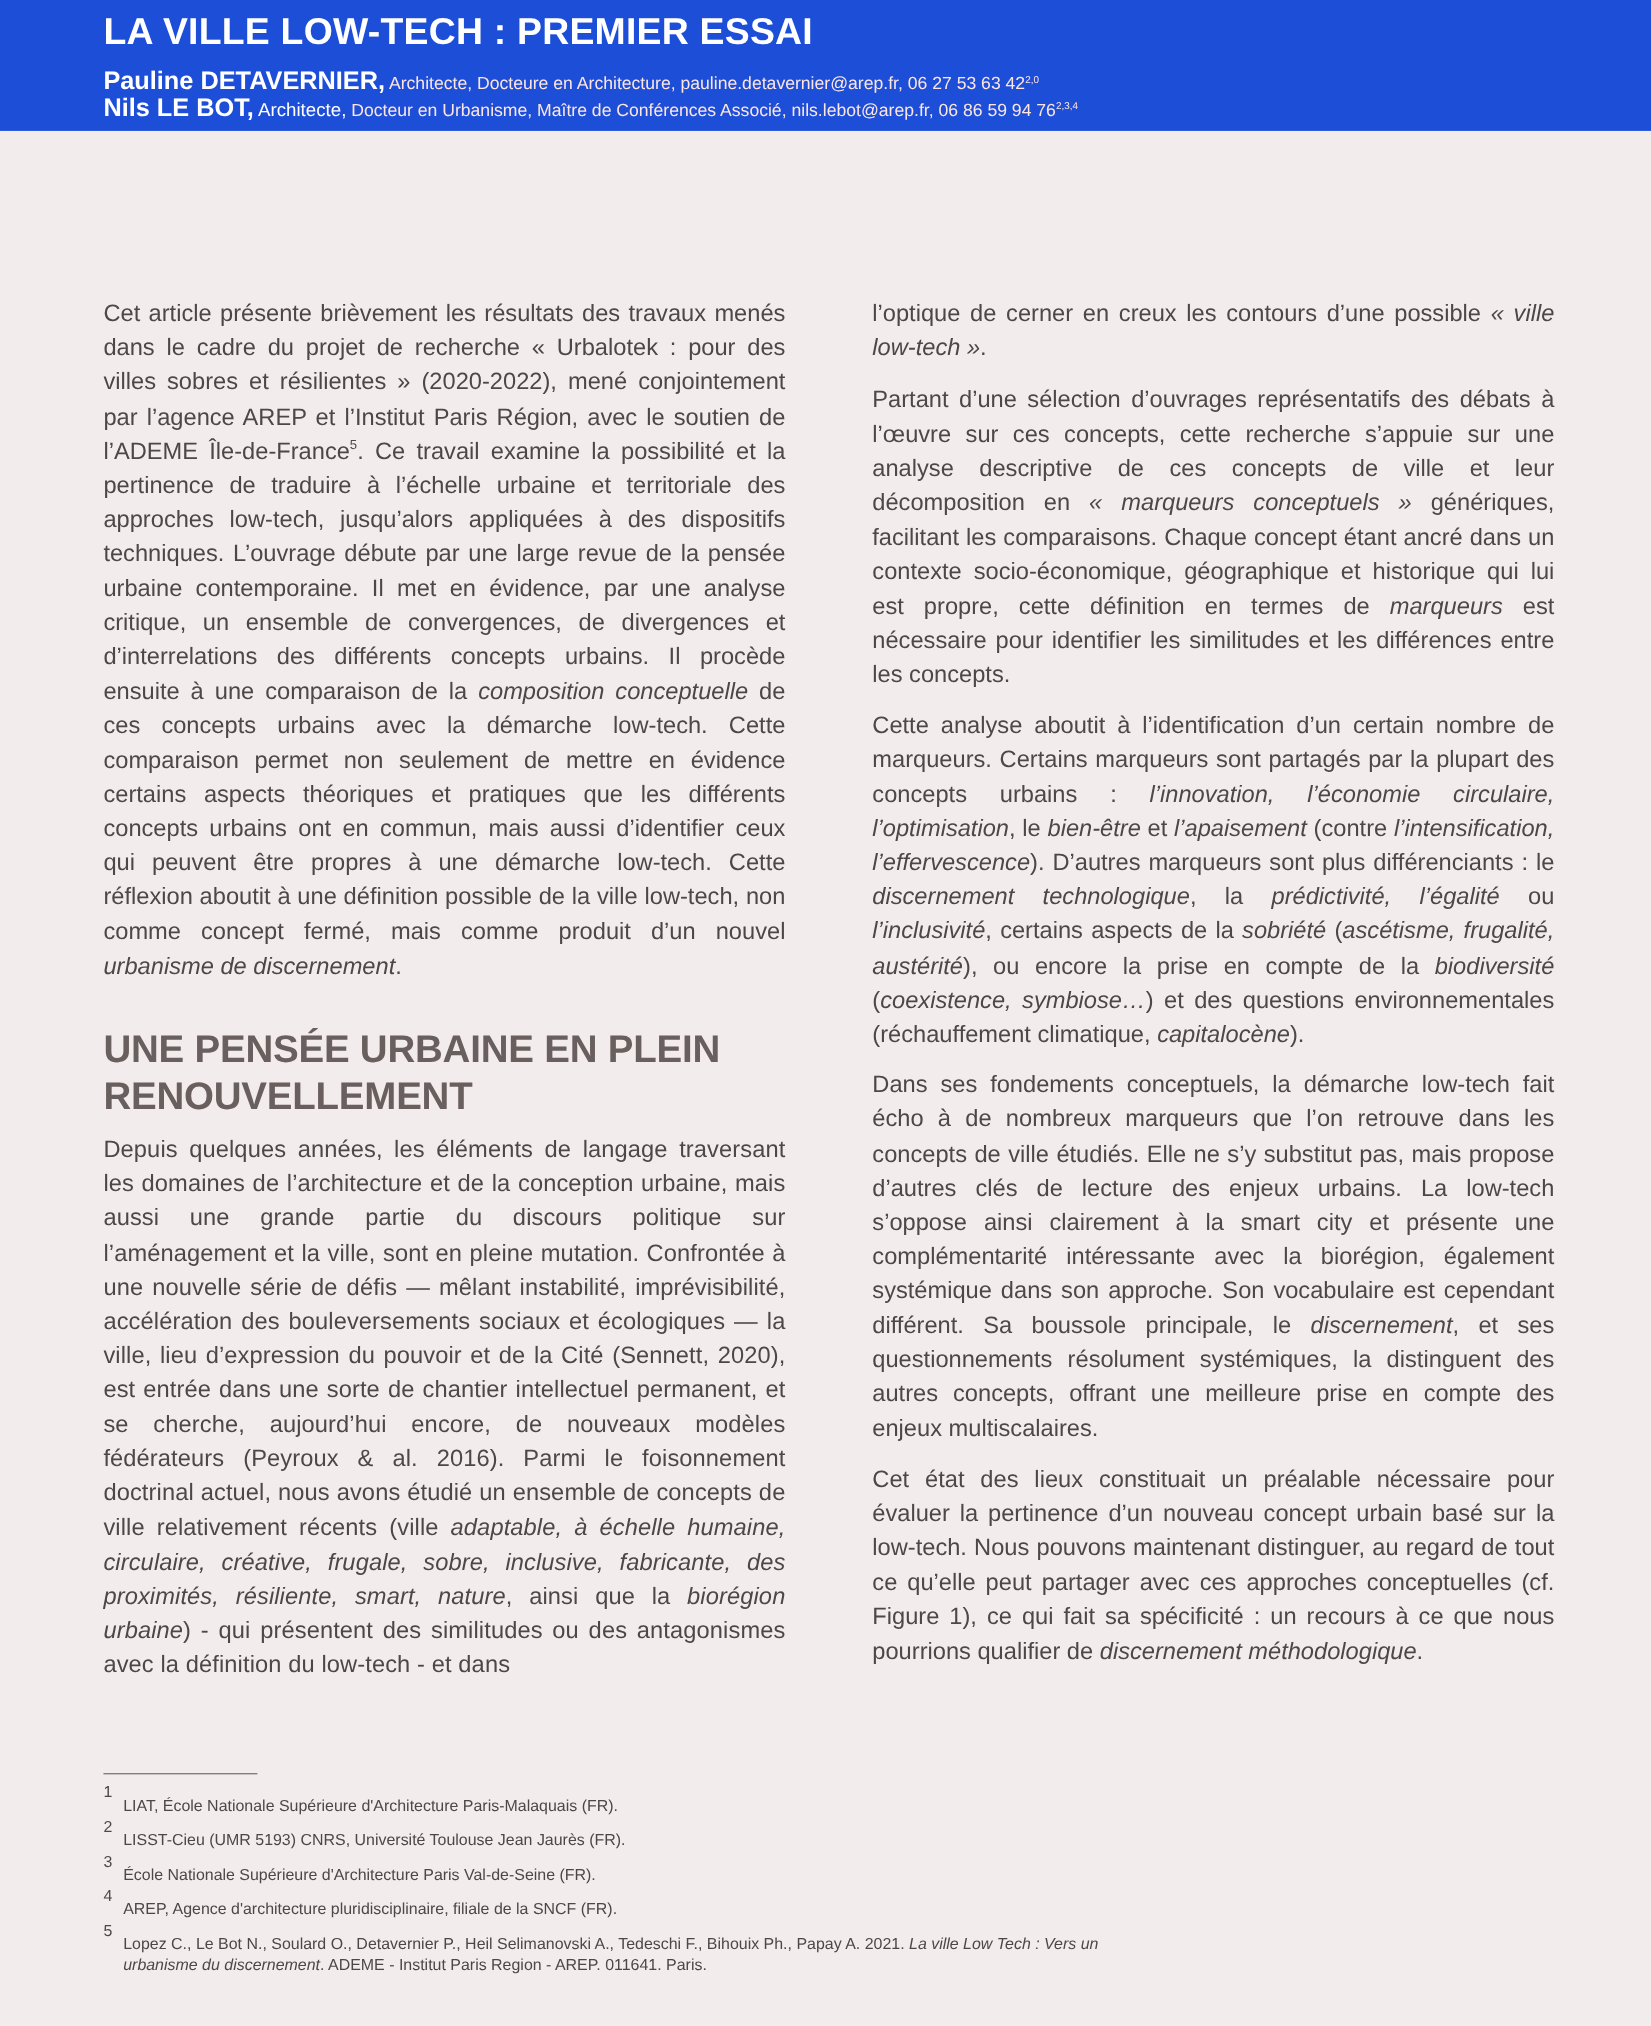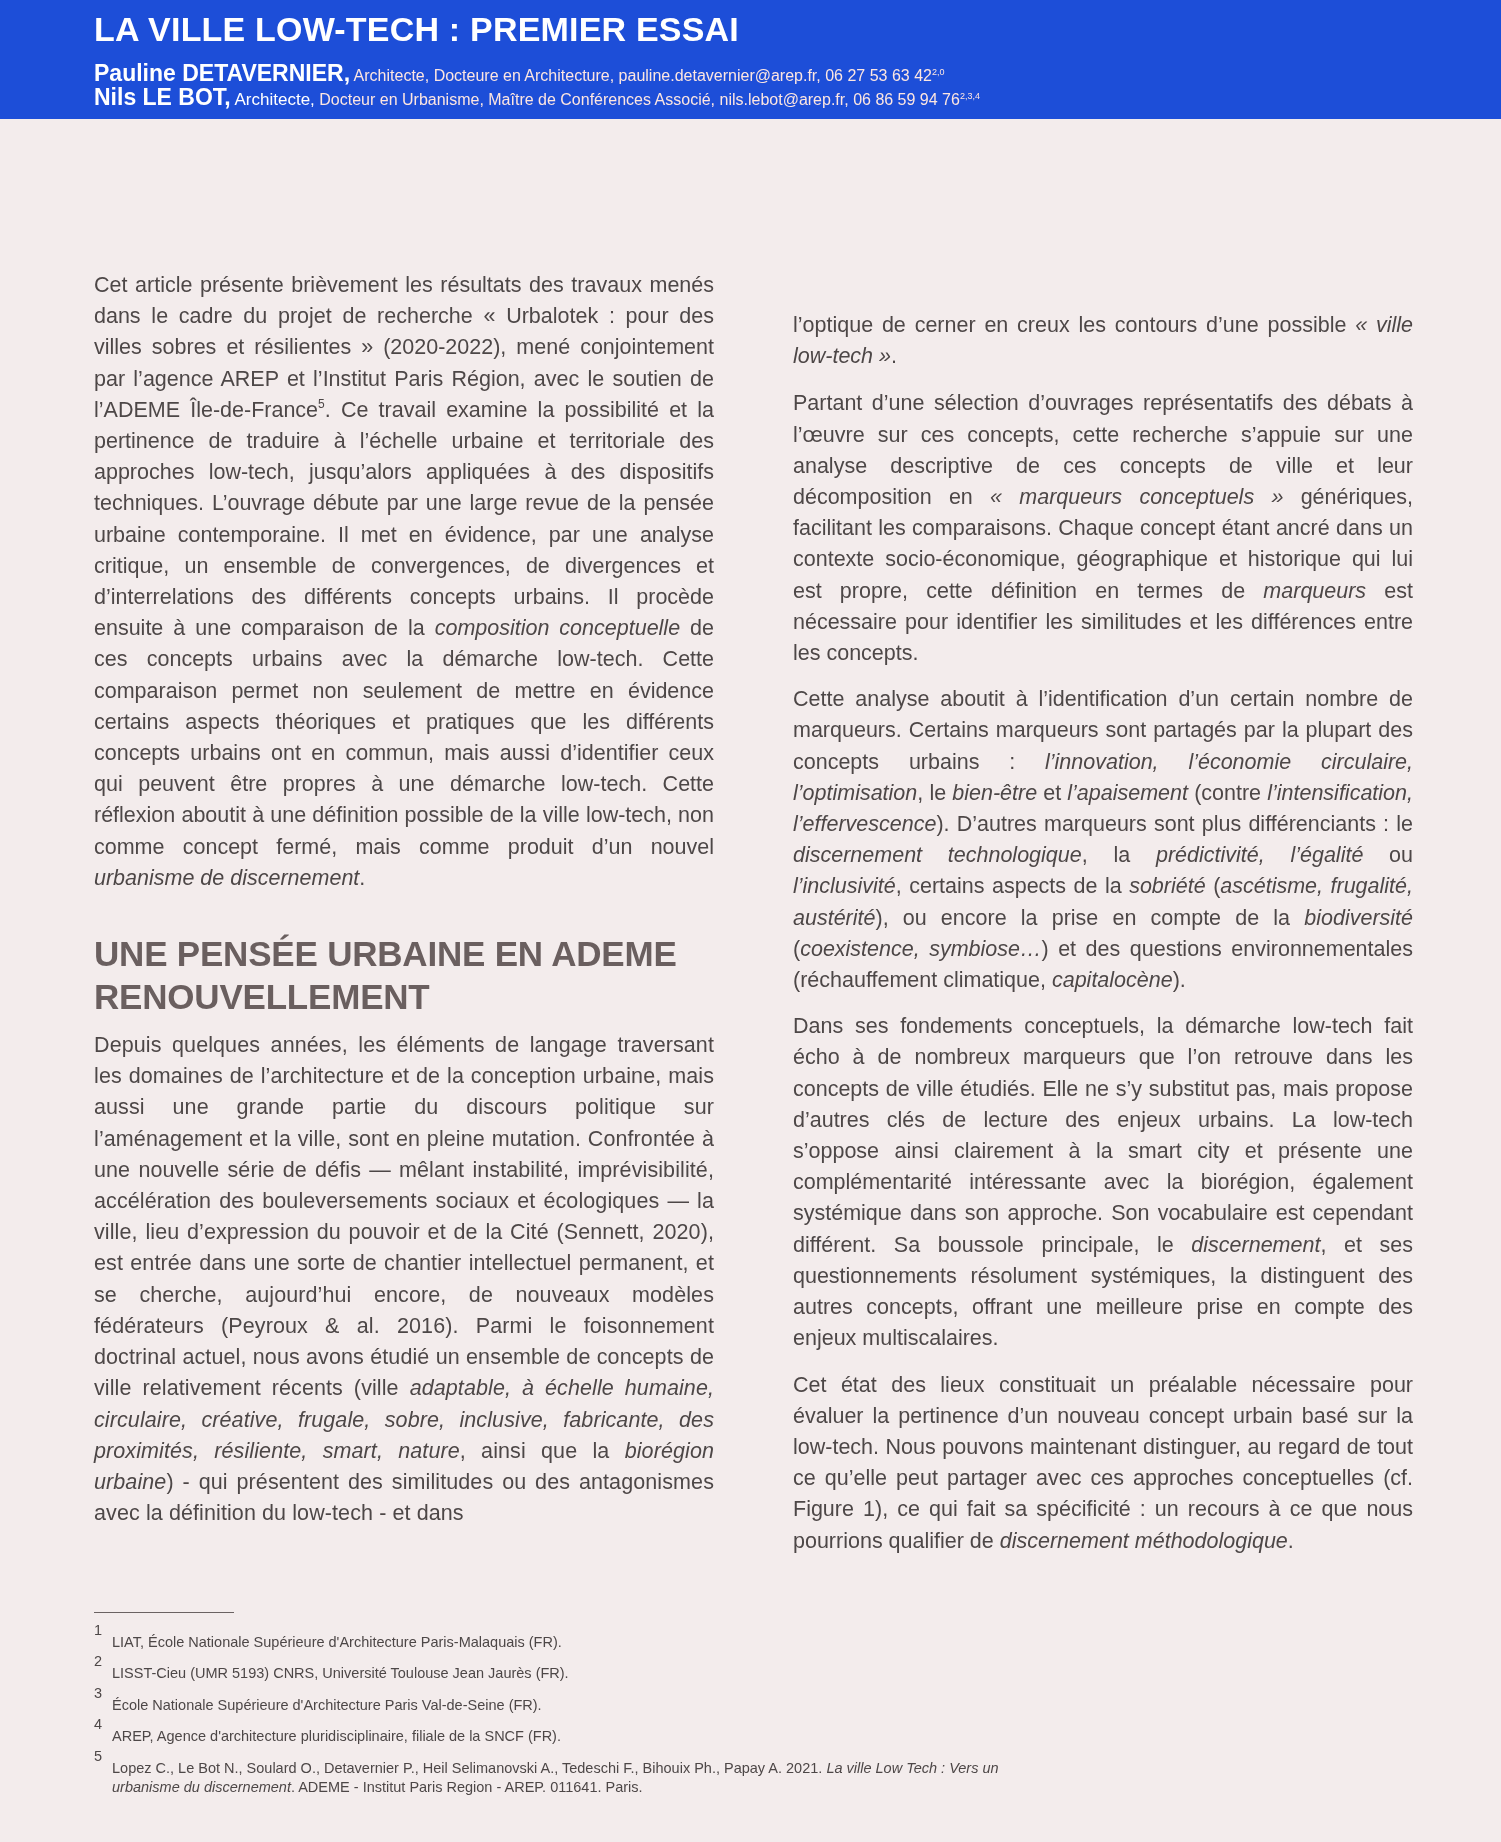--- a/index.html
+++ b/index.html
@@ -32,21 +32,21 @@
     .header .author sup { font-size: 9px; vertical-align: 6px; }
 
     .col {
       position: absolute; top: 270px; width: 620px;
       font-size: 21.5px; line-height: 31.2px; text-align: justify;
       color: #4d4747;
     }
     .col.left { left: 94px; }
     .col.right { left: 793px; }
     .col p { margin: 0 0 15px 0; hyphens: none; }
-    .col p.first-right { margin-bottom: 16px; margin-top: 40px; }
+    .col p.first-right { margin-bottom: 16px; }
     .col i { font-style: italic; }
     .col sup { font-size: 12px; vertical-align: 9px; line-height: 0; }
 
     .section-heading {
       margin: 38px 0 12px 0;
       font-size: 35px; line-height: 43px; font-weight: bold;
       color: #6a5f5f; text-align: left;
       letter-spacing: -0.2px;
     }
 
@@ -71,21 +71,21 @@
     <span class="name">Pauline DETAVERNIER,</span><span class="role"></span><span> Architecte, Docteure en Architecture, pauline.detavernier@arep.fr, 06 27 53 63 42</span><sup>2,0</sup>
   </div>
   <div class="author a2">
     <span class="name">Nils LE BOT,</span><span class="role"> Architecte,</span><span> Docteur en Urbanisme, Maître de Conférences Associé, nils.lebot@arep.fr, 06 86 59 94 76</span><sup>2,3,4</sup>
   </div>
 </div>
 
 <div class="col left">
   <p><span>Cet article présente brièvement les résultats des travaux menés dans le cadre du projet de recherche « Urbalotek : pour des villes sobres et résilientes » (2020-2022), mené conjointement par l’agence AREP et l’Institut Paris Région, avec le soutien de l’ADEME Île-de-France</span><sup>5</sup><span>. Ce travail examine la possibilité et la pertinence de traduire à l’échelle urbaine et territoriale des approches low-tech, jusqu’alors appliquées à des dispositifs techniques. L’ouvrage débute par une large revue de la pensée urbaine contemporaine. Il met en évidence, par une analyse critique, un ensemble de convergences, de divergences et d’interrelations des différents concepts urbains. Il procède ensuite à une comparaison de la </span><i>composition conceptuelle</i><span> de ces concepts urbains avec la démarche low-tech. Cette comparaison permet non seulement de mettre en évidence certains aspects théoriques et pratiques que les différents concepts urbains ont en commun, mais aussi d’identifier ceux qui peuvent être propres à une démarche low-tech. Cette réflexion aboutit à une définition possible de la ville low-tech, non comme concept fermé, mais comme produit d’un nouvel </span><i>urbanisme de discernement</i><span>.</span></p>
 
-  <h2 class="section-heading">UNE PENSÉE URBAINE EN ADEME RENOUVELLEMENT</h2>
+  <h2 class="section-heading">UNE PENSÉE URBAINE EN PLEIN RENOUVELLEMENT</h2>
 
   <p style="letter-spacing:0.1px"><span>Depuis quelques années, les éléments de langage traversant les domaines de l’architecture et de la conception urbaine, mais aussi une grande partie du discours politique sur l’aménagement et la ville, sont en pleine mutation. Confrontée à une nouvelle série de défis — mêlant instabilité, imprévisibilité, accélération des bouleversements sociaux et écologiques — la ville, lieu d’expression du pouvoir et de la Cité (Sennett, 2020), est entrée dans une sorte de chantier intellectuel permanent, et se cherche, aujourd’hui encore, de nouveaux modèles fédérateurs (Peyroux &amp; al. 2016). Parmi le foisonnement doctrinal actuel, nous avons étudié un ensemble de concepts de ville relativement récents (ville </span><i>adaptable, à échelle humaine, circulaire, créative, frugale, sobre, inclusive, fabricante, des proximités, résiliente, smart, nature</i><span>, ainsi que la </span><i>biorégion urbaine</i><span>) - qui présentent des similitudes ou des antagonismes avec la définition du low-tech - et dans</span></p>
 </div>
 
 <div class="col right">
   <p class="first-right"><span>l’optique de cerner en creux les contours d’une possible </span><i>« ville low-tech »</i><span>.</span></p>
 
   <p><span>Partant d’une sélection d’ouvrages représentatifs des débats à l’œuvre sur ces concepts, cette recherche s’appuie sur une analyse descriptive de ces concepts de ville et leur décomposition en </span><i>« marqueurs conceptuels »</i><span> génériques, facilitant les comparaisons. Chaque concept étant ancré dans un contexte socio-économique, géographique et historique qui lui est propre, cette définition en termes de </span><i>marqueurs</i><span> est nécessaire pour identifier les similitudes et les différences entre les concepts.</span></p>
 
   <p><span>Cette analyse aboutit à l’identification d’un certain nombre de marqueurs. Certains marqueurs sont partagés par la plupart des concepts urbains : </span><i>l’innovation, l’économie circulaire, l’optimisation</i><span>, le </span><i>bien-être</i><span> et </span><i>l’apaisement</i><span> (contre </span><i>l’intensification, l’effervescence</i><span>). D’autres marqueurs sont plus différenciants : le </span><i>discernement technologique</i><span>, la </span><i>prédictivité, l’égalité</i><span> ou </span><i>l’inclusivité</i><span>, certains aspects de la </span><i>sobriété</i><span> (</span><i>ascétisme, frugalité, austérité</i><span>), ou encore la prise en compte de la </span><i>biodiversité</i><span> (</span><i>coexistence, symbiose…</i><span>) et des questions environnementales (réchauffement climatique, </span><i>capitalocène</i><span>).</span></p>

